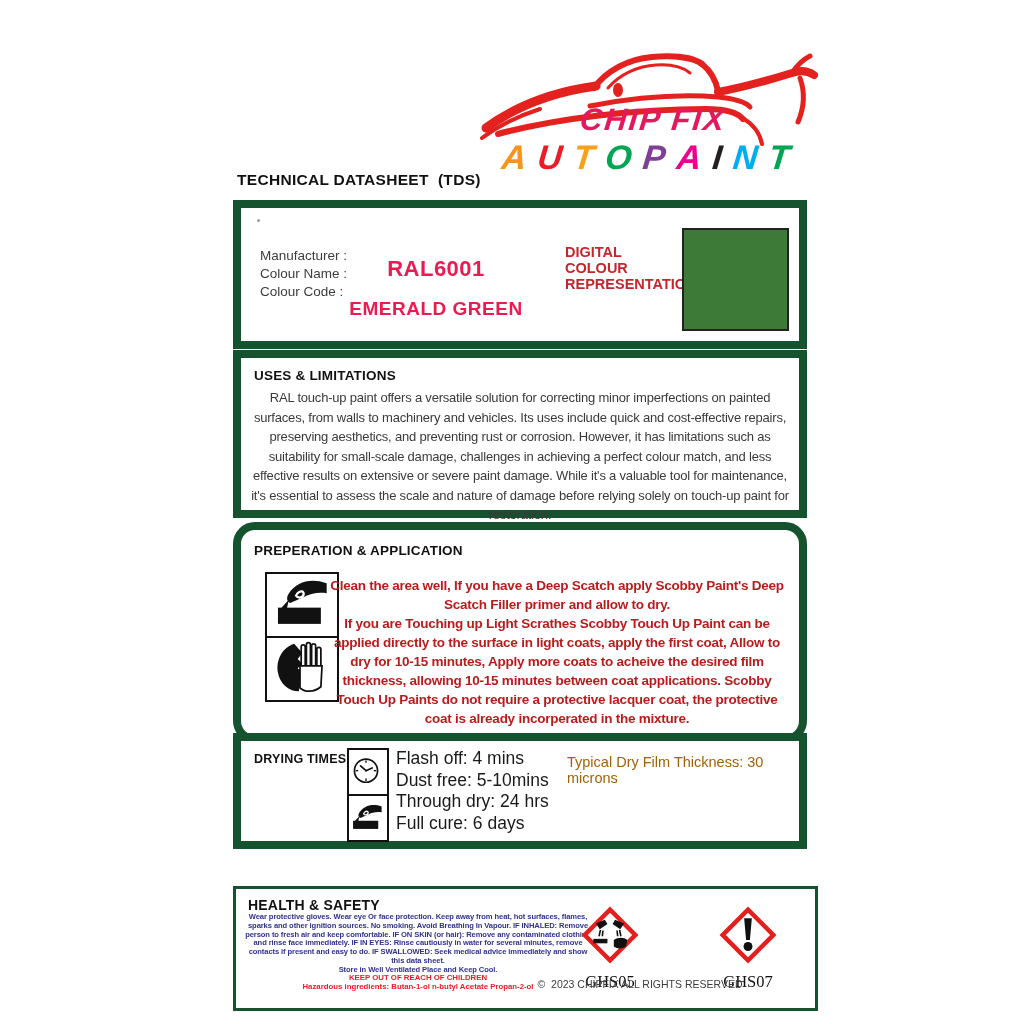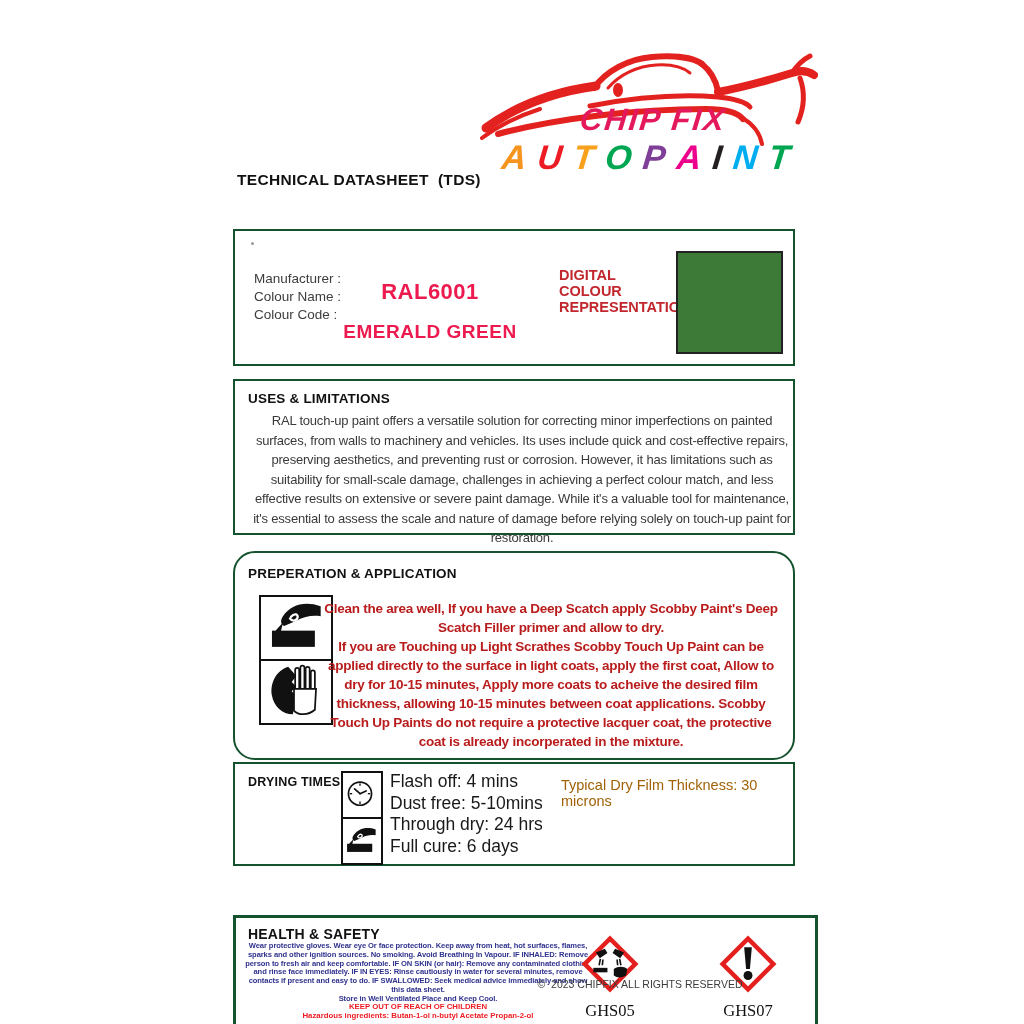--- a/index.html
+++ b/index.html
@@ -17,42 +17,42 @@
           transform:skewX(-6deg);}
   .brand2{position:absolute;left:24px;top:94px;width:288px;display:flex;
           justify-content:space-between;font-size:34px;line-height:1;
           font-weight:bold;font-style:italic;transform:skewX(-6deg);}
 
   
   .doc-title{left:237px;top:171px;font-size:15.5px;font-weight:bold;letter-spacing:.3px;}
   .copyright{left:490px;top:978px;width:300px;text-align:center;font-size:10.5px;color:#3c3c3c;}
 
   
-  .box{position:absolute;left:233px;width:558px;border:2px solid #14532d;background:#fff;margin-top:29px;}
+  .box{position:absolute;left:233px;width:558px;border:8px solid #14532d;background:#fff;}
   .box1{top:200px;height:133px;}
   .box2{top:350px;height:152px;}
   .box3{top:522px;height:205px;border-radius:22px;}
   .box4{top:733px;height:100px;}
   .box5{top:886px;height:119px;border-width:3px;padding-left:21px;}
 
   .sec-heading{position:absolute;left:13px;font-weight:bold;font-size:13.5px;letter-spacing:.2px;color:#111;}
 
   
   .spec-labels{position:absolute;left:19px;top:39px;font-size:13.5px;line-height:18px;color:#3d3d3d;}
   .colour-code{position:absolute;left:115px;top:48px;width:160px;text-align:center;
                font-size:22px;font-weight:bold;letter-spacing:.5px;}
   .colour-name{position:absolute;left:80px;top:90px;width:230px;text-align:center;
                font-size:19px;font-weight:bold;letter-spacing:.5px;}
   .digital-label{position:absolute;left:324px;top:36px;width:110px;font-size:14.5px;
                  font-weight:bold;line-height:16px;}
   .swatch{position:absolute;left:441px;top:20px;width:103px;height:99px;border:2px solid #222;}
   .tiny-dot{position:absolute;left:16px;top:11px;width:3px;height:3px;background:#999;border-radius:50%;}
 
   
-  .uses-body{position:absolute;left:14px;top:30px;width:546px;text-align:center;
+  .uses-body{position:absolute;left:6px;top:30px;width:546px;text-align:center;
              font-size:13px;line-height:19.5px;letter-spacing:-.2px;color:#3a3a3a;}
 
   
   .prep-icons{position:absolute;left:24px;top:42px;width:74px;}
   .prep-cell{width:70px;height:62px;border:2px solid #111;background:#fff;}
   .prep-cell + .prep-cell{margin-top:-2px;}
   .prep-body{position:absolute;left:82px;top:46px;width:468px;text-align:center;
              font-size:13.5px;font-weight:bold;line-height:19px;letter-spacing:-.25px;color:#b91c1c;}
 
   

